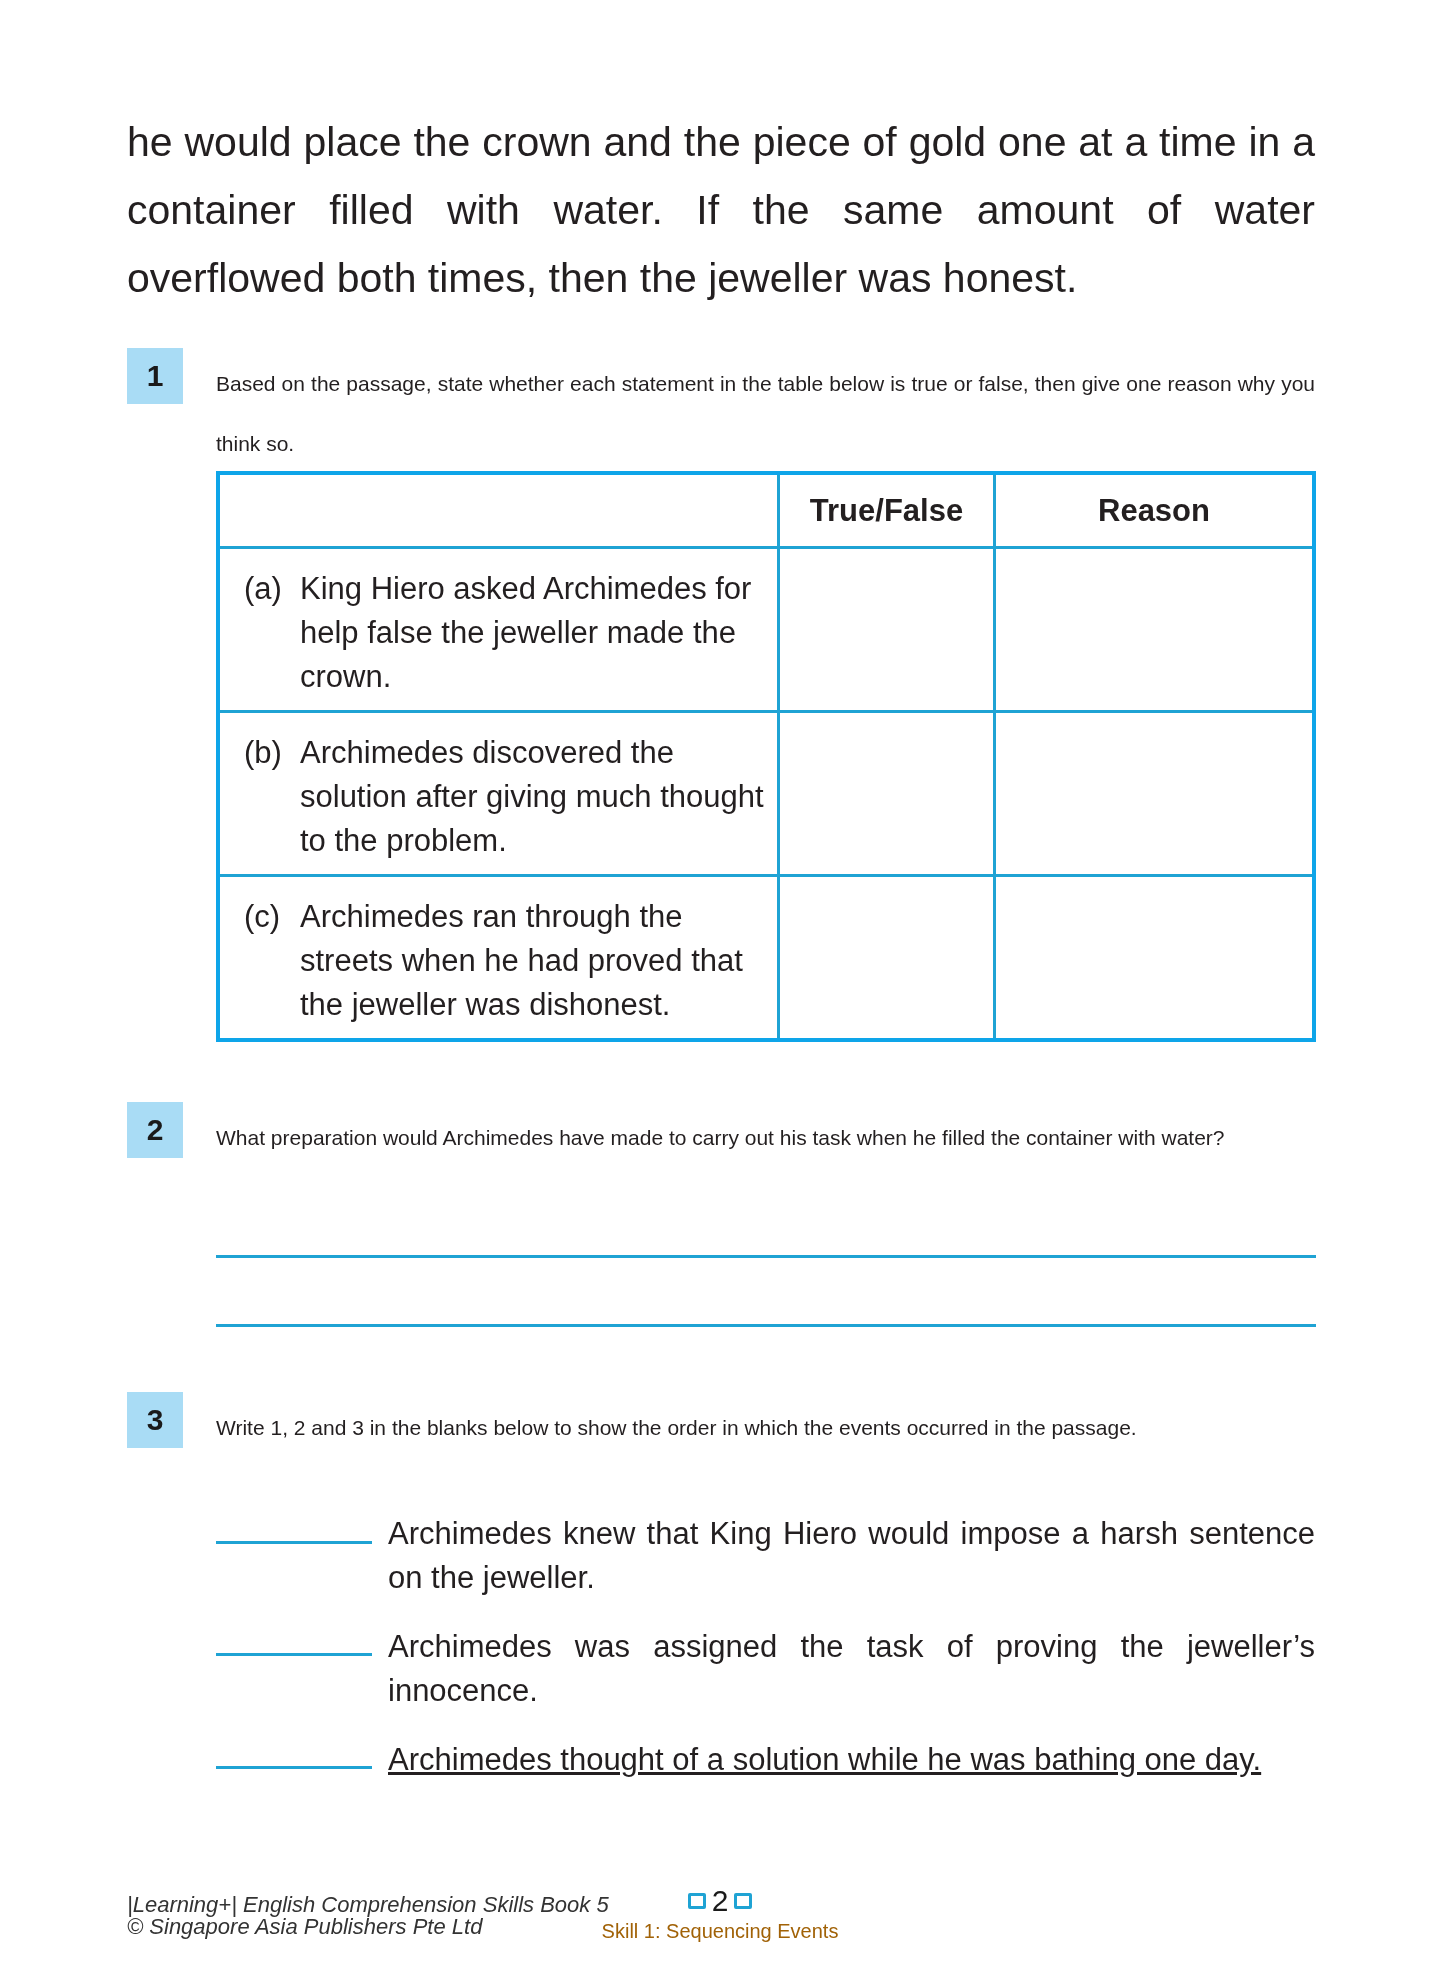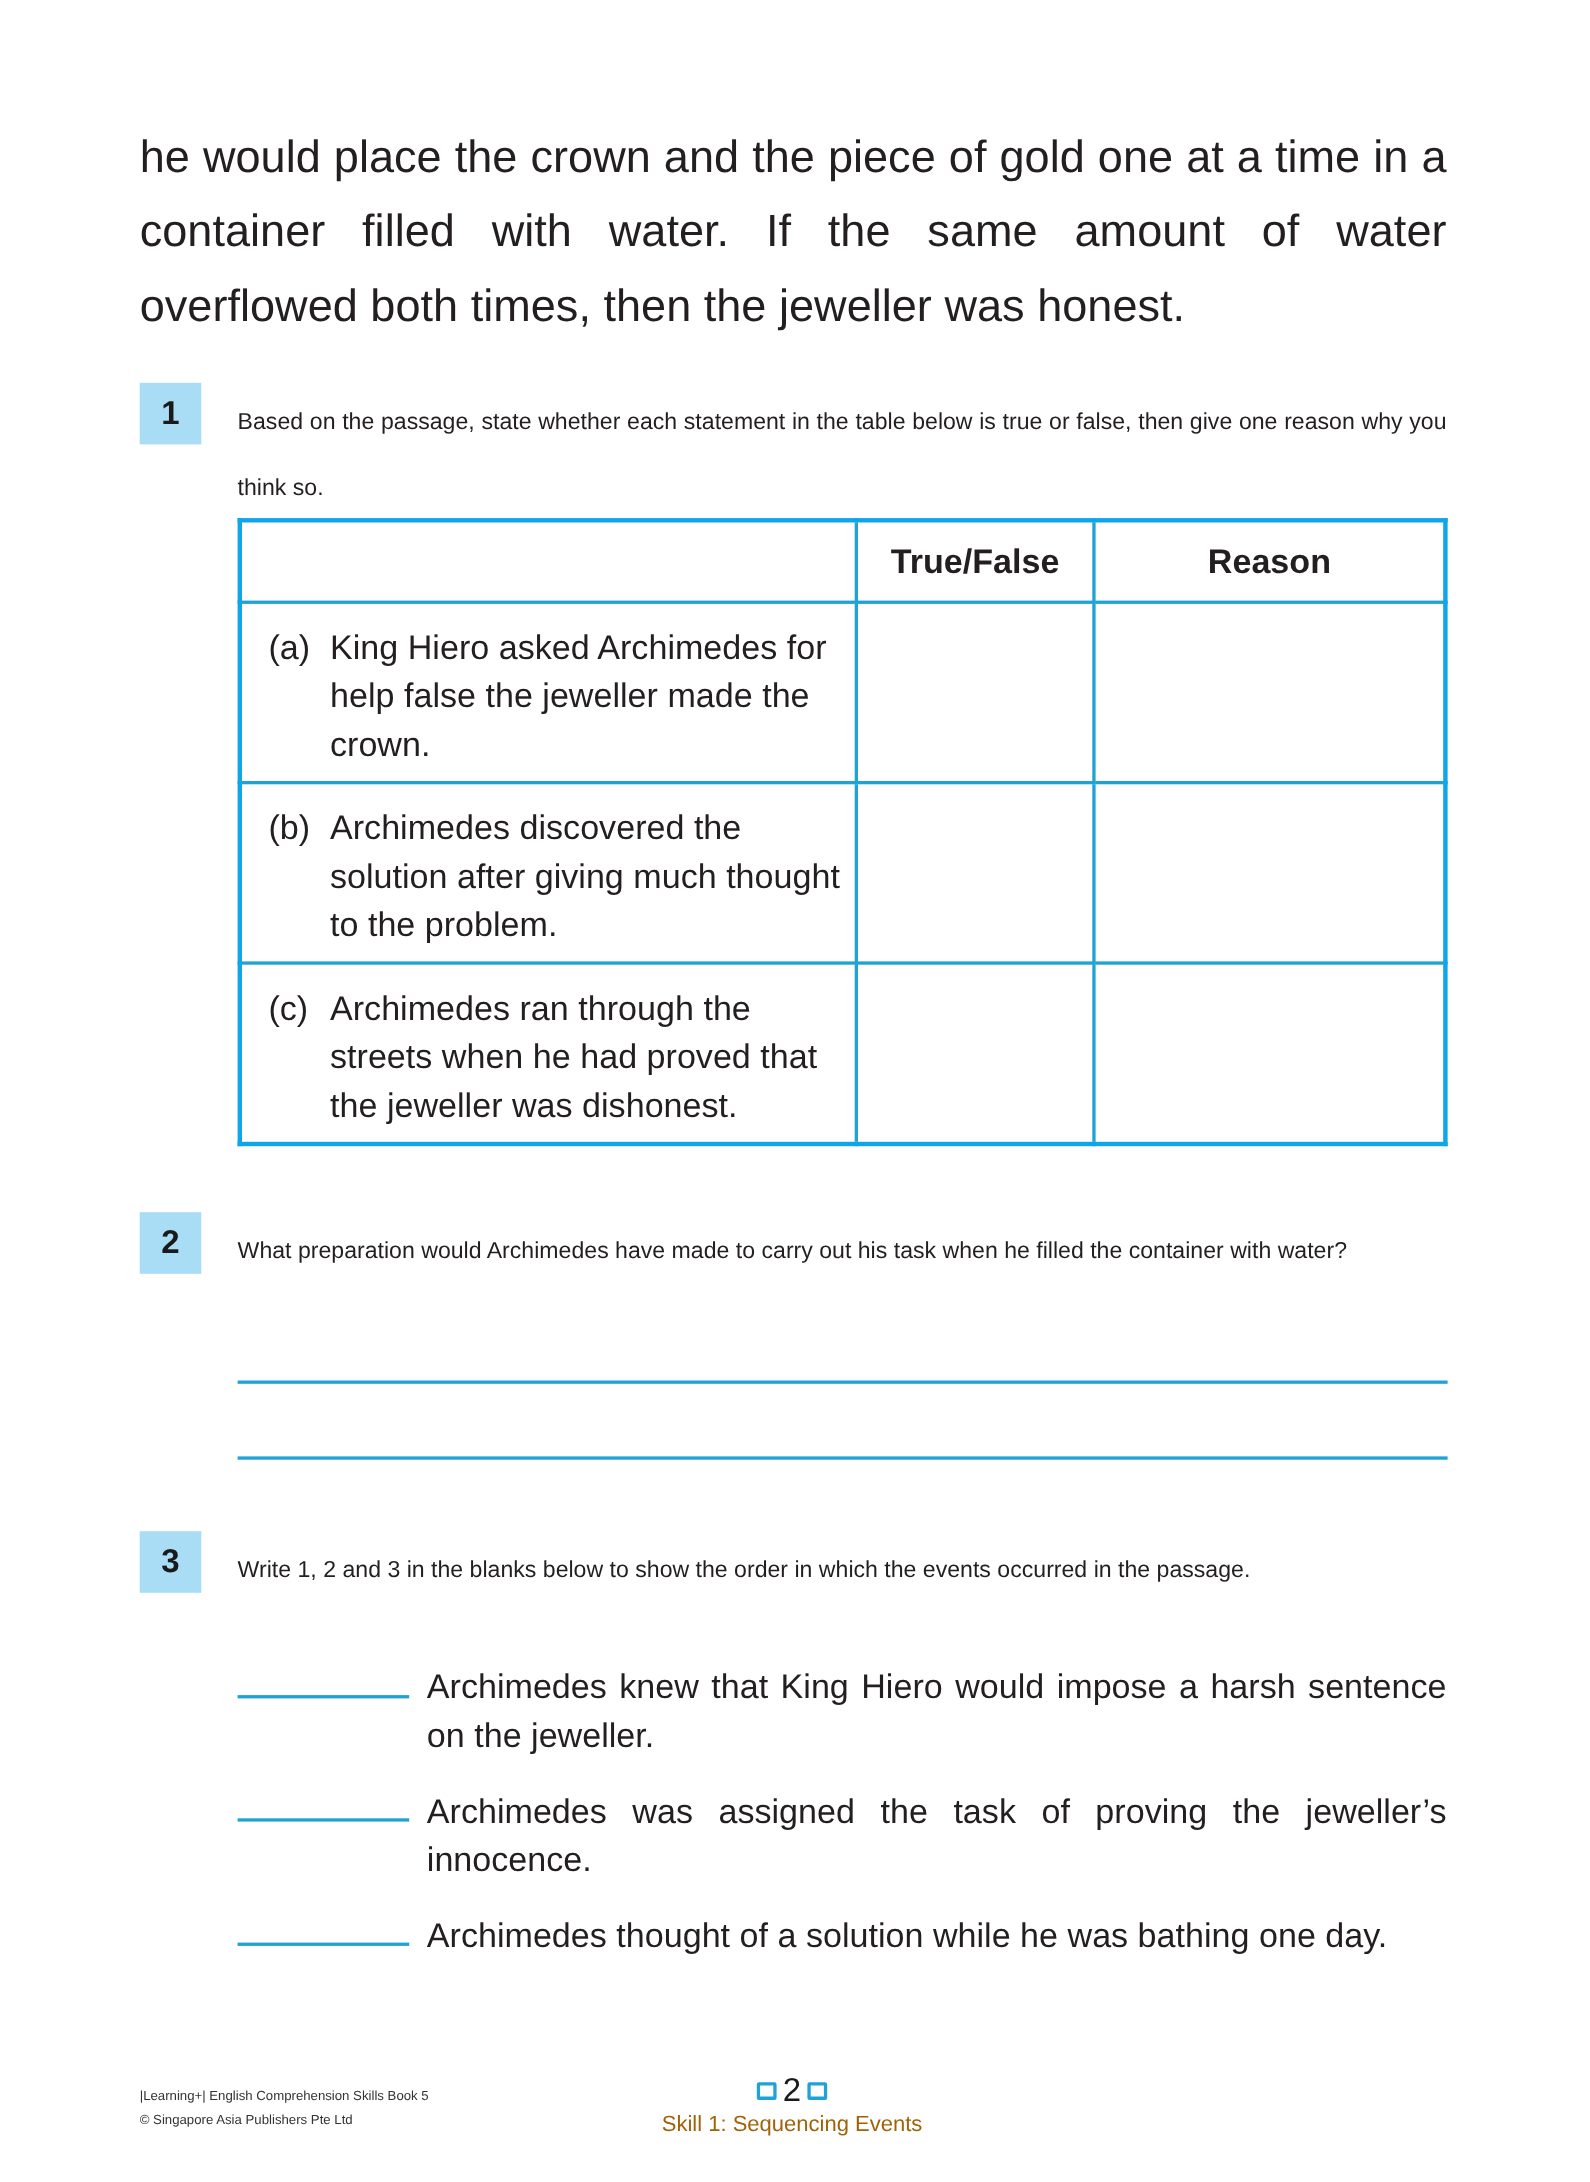--- a/index.html
+++ b/index.html
@@ -29,21 +29,21 @@
   }
   table.tf th { height: 71px; font-size: 31px; font-weight: bold; vertical-align: middle; }
   table.tf td { height: 161px; }
   .stmt { display: flex; padding: 18px 10px 0 24px; font-size: 31px; line-height: 44px; }
   .stmt .lbl { width: 56px; flex: none; }
   .ansline { position: absolute; left: 216px; width: 1100px; height: 3px; background: #1fa3d4; }
   .blank { position: absolute; left: 216px; width: 156px; height: 3px; background: #1fa3d4; }
   .event {
     position: absolute; left: 388px; width: 927px; font-size: 31px; line-height: 44px; text-align: justify;
   }
-  .footer-left { position: absolute; left: 127px; top: 1894px; font-size: 12px; line-height: 22px; color: #333; }
+  .footer-left { position: absolute; left: 127px; top: 1894px; font-size: 22px; line-height: 22px; color: #333; font-style: italic; }
   .footer-center { position: absolute; left: 560px; top: 1884px; width: 320px; text-align: center; }
   .pageno { font-size: 30px; color: #1a1a1a; display: inline-flex; align-items: center; gap: 6px; }
   .book { display: inline-block; width: 18px; height: 16px; border: 3px solid #1fa3d4; border-radius: 2px; box-sizing: border-box; }
   .skill { font-size: 20px; color: #a16207; margin-top: 2px; }
 </style>
 </head>
 <body>
 
 <div class="passage">he would place the crown and the piece of gold one at a time in a container filled with water. If the same amount of water overflowed both times, then the jeweller was honest.</div>
 
@@ -98,21 +98,21 @@
 <div class="qnum" style="top:1392px;">3</div>
 <div class="qtext" style="top:1398px;">Write 1, 2 and 3 in the blanks below to show the order in which the events occurred in the passage.</div>
 
 <div class="blank" style="top:1541px;"></div>
 <div class="event" style="top:1512px;">Archimedes knew that King Hiero would impose a harsh sentence on the jeweller.</div>
 
 <div class="blank" style="top:1653px;"></div>
 <div class="event" style="top:1625px;">Archimedes was assigned the task of proving the jeweller’s innocence.</div>
 
 <div class="blank" style="top:1766px;"></div>
-<div class="event" style="top:1738px;">Archimedes thought of a solution while he was bathing one day.</div>
+<div class="event" style="top:1738px;text-decoration:underline;">Archimedes thought of a solution while he was bathing one day.</div>
 
 <div class="footer-left">
   <div>|Learning+| English Comprehension Skills Book 5</div>
   <div>© Singapore Asia Publishers Pte Ltd</div>
 </div>
 <div class="footer-center">
   <div class="pageno">
     <span class="book"></span>
     <span>2</span>
     <span class="book"></span>

